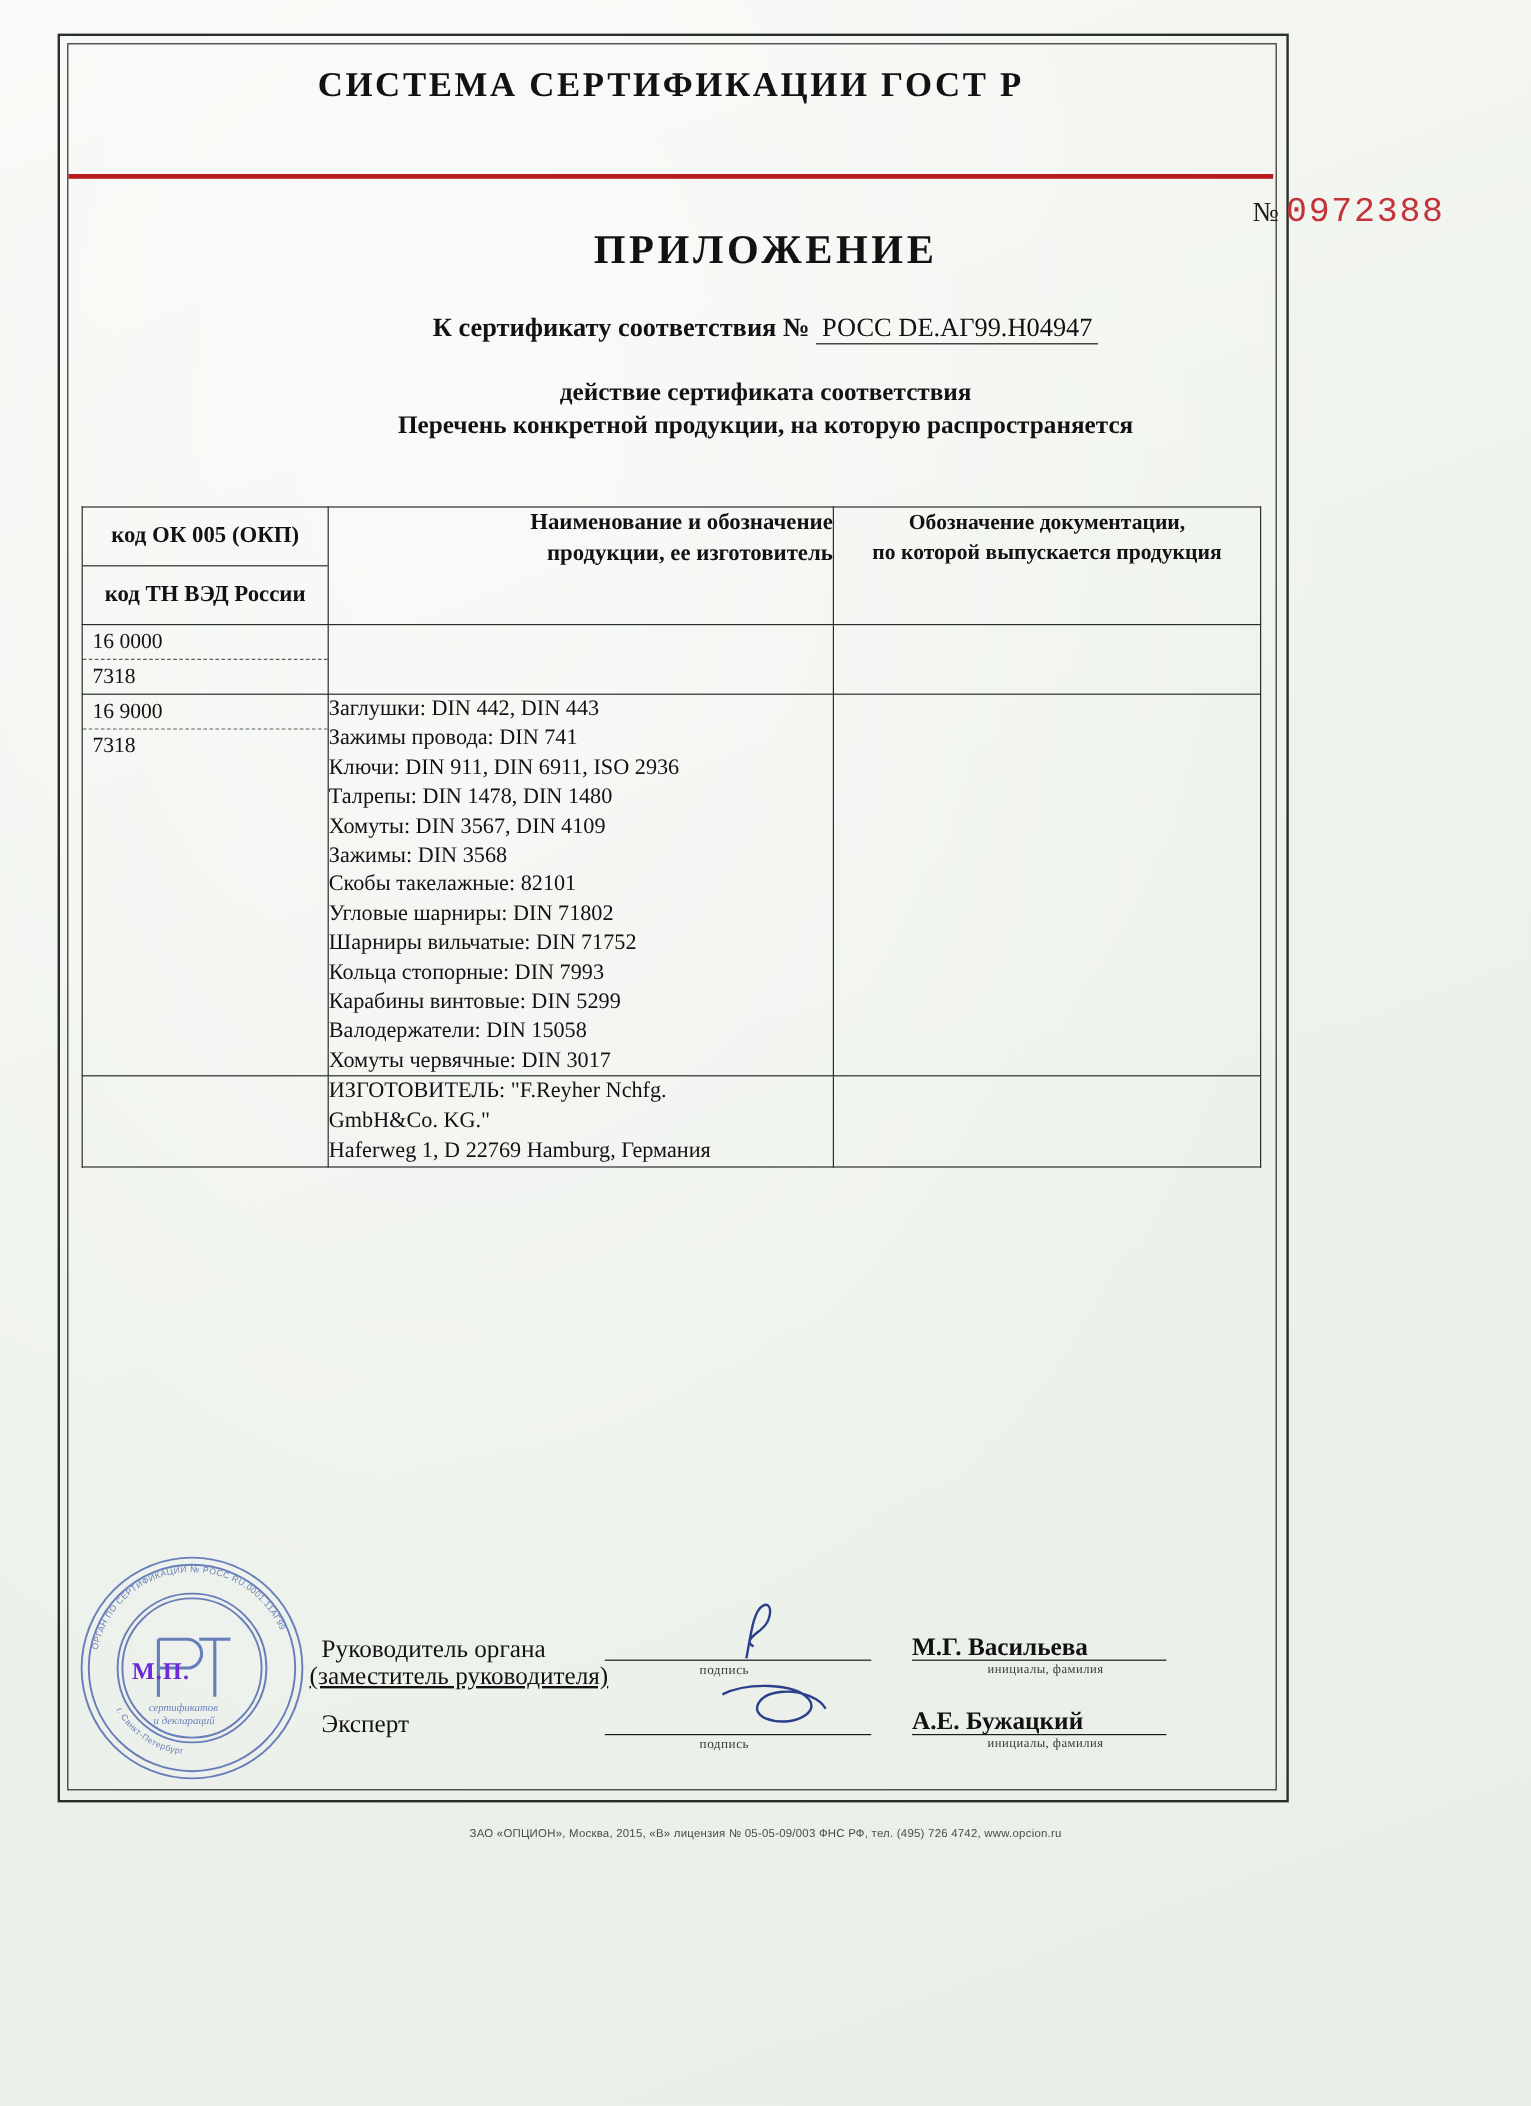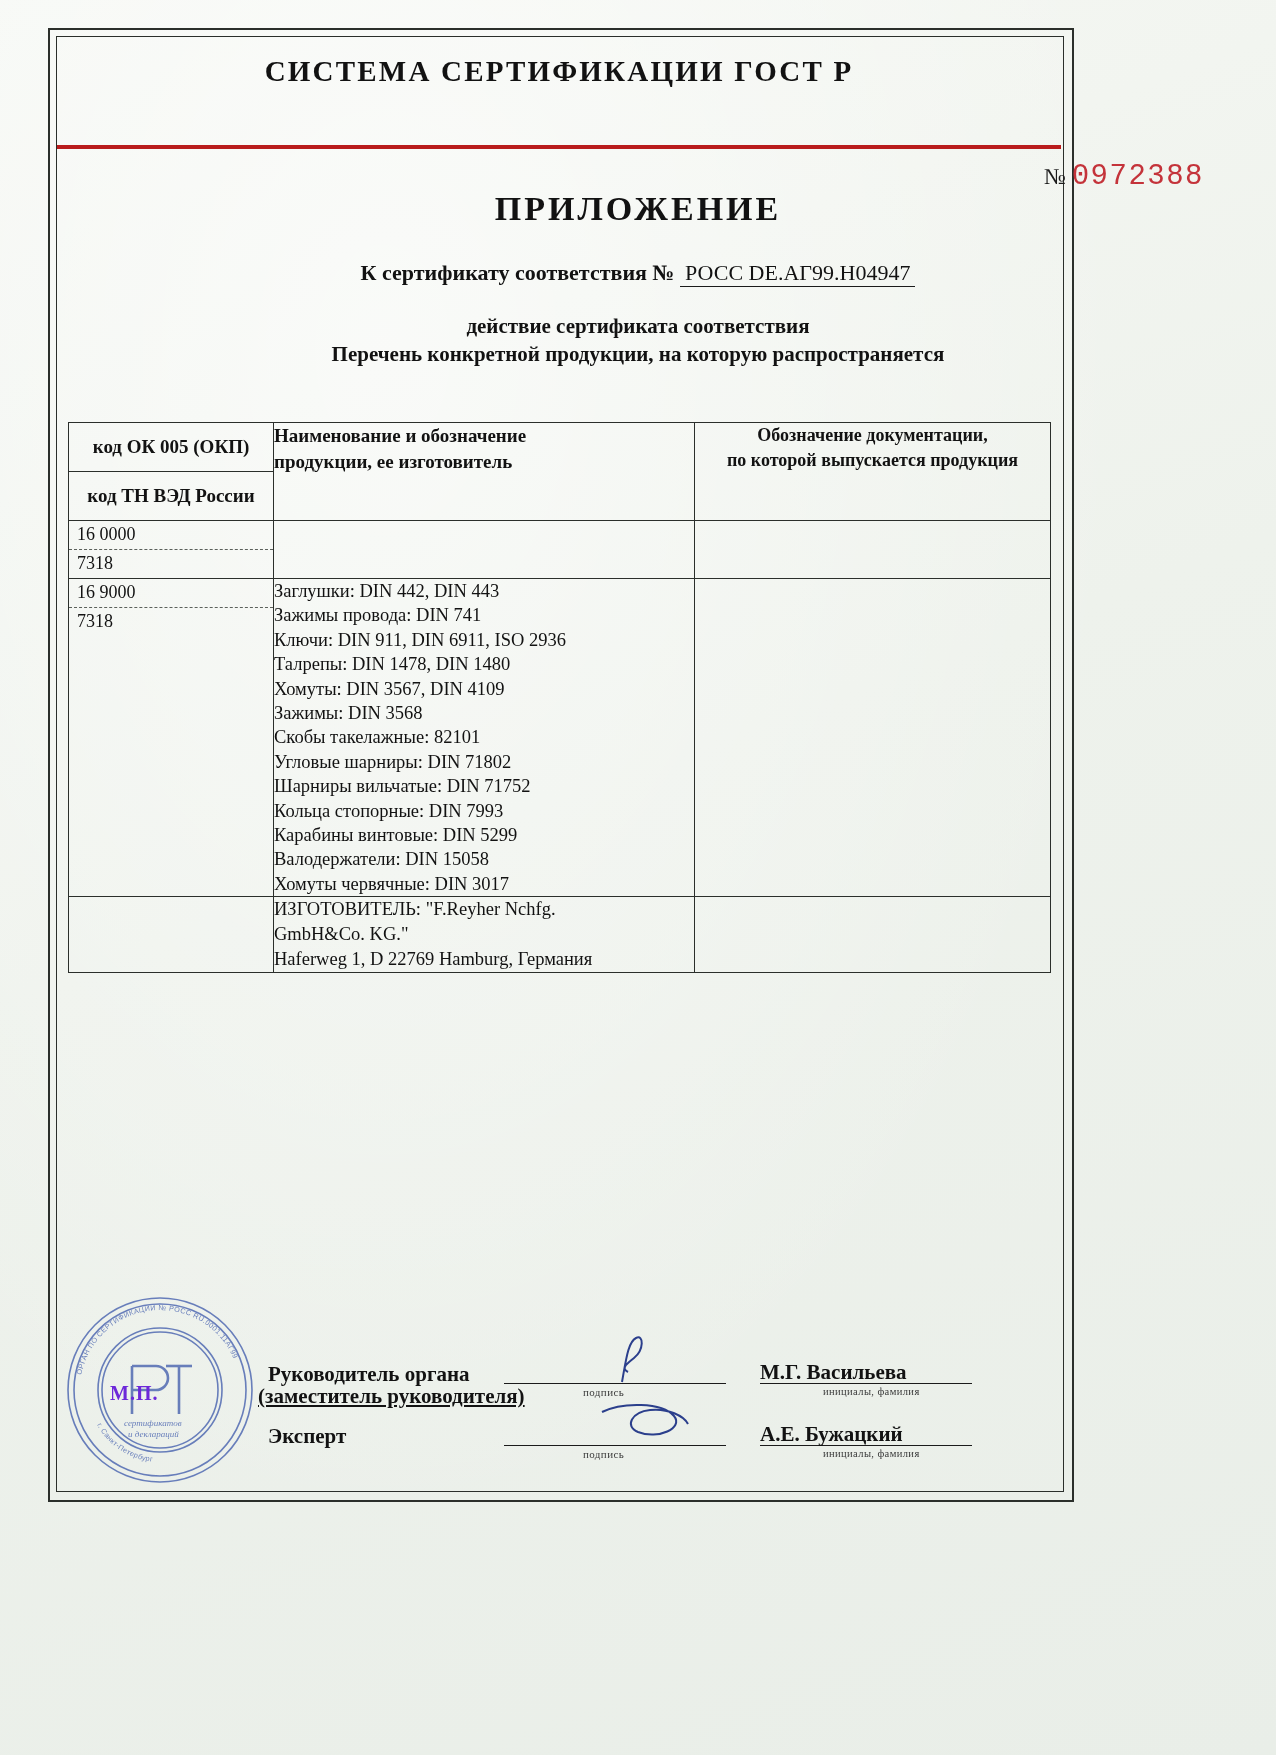--- a/index.html
+++ b/index.html
@@ -142,21 +142,21 @@
   .hdr-left-bot {
     height: 48px;
     display: flex;
     align-items: center;
     justify-content: center;
     font-weight: bold;
     font-size: 19px;
   }
   .hdr-mid {
     width: 421px;
-    text-align: left;
+    text-align: right;
     font-weight: bold;
     font-size: 19px;
     line-height: 26px;
     padding: 22px 10px;
   }
   .hdr-right {
     text-align: center;
     font-weight: bold;
     font-size: 18px;
     line-height: 25px;
@@ -182,21 +182,21 @@
   .prodcell div { white-space: nowrap; }
   .mfr {
     padding: 6px 10px 8px 12px;
     font-size: 18.5px;
     line-height: 25px;
   }
   .empty-row-left { height: 56px; }
   .sig-row {
     position: absolute;
     font-size: 21px;
-    font-weight: bold;
+    font-weight: normal;
   }
   .sig-role1 { left: 268px; top: 1362px; }
   .sig-role1b { left: 258px; top: 1384px; text-decoration: underline; }
   .sig-role2 { left: 268px; top: 1424px; }
   .sig-line {
     position: absolute;
     border-bottom: 1px solid #1b1b1b;
     height: 1px;
   }
   .sig-line-a { left: 504px; top: 1382px; width: 222px; }
@@ -400,13 +400,14 @@
   <div class="sig-line sig-line-d"></div>
 
   <div class="sig-cap cap-a">подпись</div>
   <div class="sig-cap cap-b">подпись</div>
   <div class="sig-cap cap-c">инициалы, фамилия</div>
   <div class="sig-cap cap-d">инициалы, фамилия</div>
 
   <div class="name name-a">М.Г. Васильева</div>
   <div class="name name-b">А.Е. Бужацкий</div>
 
+  <div class="footer">ЗАО «ОПЦИОН», Москва, 2015, «В»    лицензия № 05-05-09/003 ФНС РФ, тел. (495) 726 4742, www.opcion.ru</div>
 </div>
 
 </body></html>

